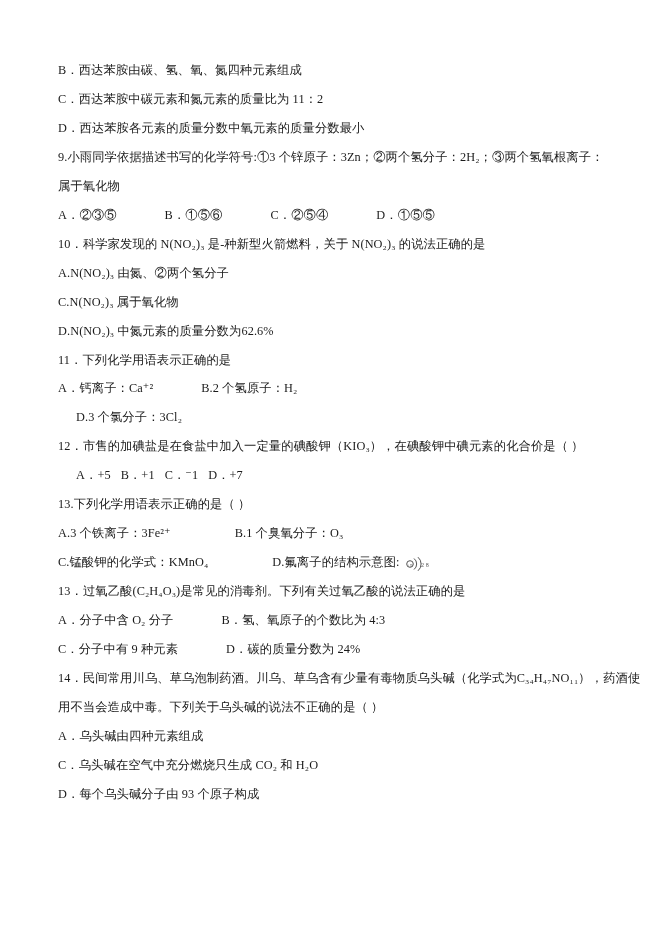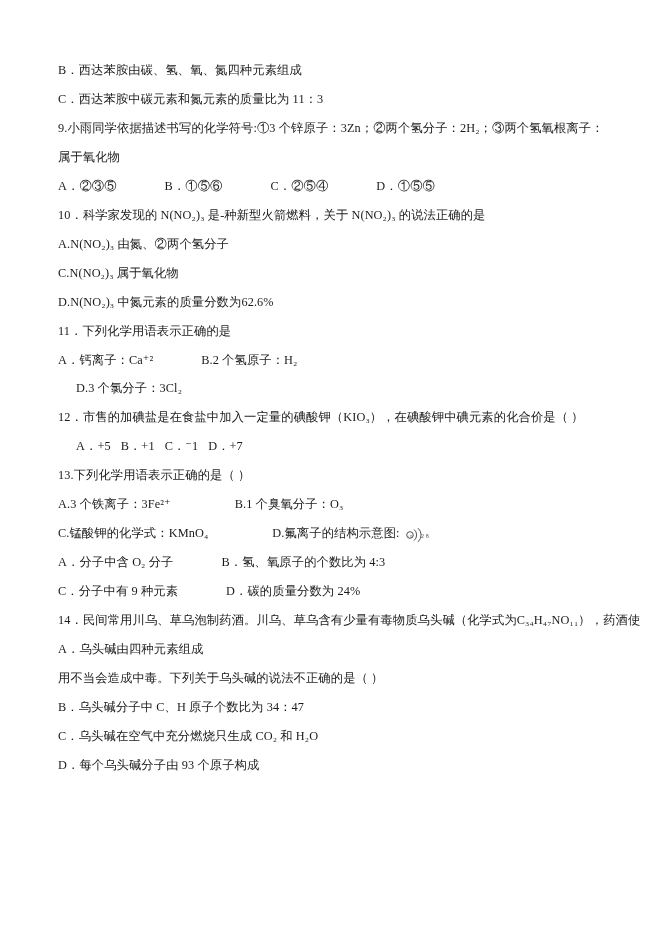--- a/index.html
+++ b/index.html
@@ -47,22 +47,23 @@
   .gap-4 { display:inline-block; width: 18px; }
   .gap-5 { display:inline-block; width: 10px; }
 </style>
 </head>
 <body>
 
 <div class="page">
 
   <p class="line">B．西达苯胺由碳、氢、氧、氮四种元素组成</p>
 
-  <p class="line">C．西达苯胺中碳元素和氮元素的质量比为 11：3</p>
+  <p class="line">C．西达苯胺中碳元素和氮元素的质量比为 11：2</p>
 
+  <p class="line">D．西达苯胺各元素的质量分数中氧元素的质量分数最小</p>
 
   <p class="line">9.小雨同学依据描述书写的化学符号:①3 个锌原子：3Zn；②两个氢分子：2H₂；③两个氢氧根离子：</p>
 
 
   <p class="line">属于氧化物</p>
 
   <p class="line opts">
     <span>A．②③⑤</span>
     <span class="gap-2"></span>
     <span>B．①⑤⑥</span>
@@ -123,38 +124,38 @@
         <svg width="34" height="16" viewBox="0 0 34 16">
           <circle cx="10" cy="8" r="3.3" fill="none" stroke="#555" stroke-width="1"></circle>
           <text x="7" y="11" font-size="5" fill="#555">+9</text>
           <path d="M14 2.5 a7 7 0 0 1 0 11" fill="none" stroke="#555" stroke-width="1"></path>
           <path d="M18 1.2 a9 9 0 0 1 0 13.6" fill="none" stroke="#555" stroke-width="1"></path>
           <text x="21" y="11" font-size="6" fill="#555">2 8</text>
         </svg>
       </span>
   </p>
 
+  <p class="line">13．过氧乙酸(C₂H₄O₃)是常见的消毒剂。下列有关过氧乙酸的说法正确的是</p>
 
   <p class="line opts">
     <span>A．分子中含 O₂ 分子</span>
     <span class="gap-2"></span>
     <span>B．氢、氧原子的个数比为 4:3</span>
   </p>
 
   <p class="line opts">
     <span>C．分子中有 9 种元素</span>
     <span class="gap-2"></span>
     <span>D．碳的质量分数为 24%</span>
   </p>
 
   <p class="line">14．民间常用川乌、草乌泡制药酒。川乌、草乌含有少量有毒物质乌头碱（化学式为C₃₄H₄₇NO₁₁），药酒使</p>
 
+  <p class="line">用不当会造成中毒。下列关于乌头碱的说法不正确的是（        ）</p>
+
   <p class="line">A．乌头碱由四种元素组成</p>
 
-  <p class="line">用不当会造成中毒。下列关于乌头碱的说法不正确的是（        ）</p>
-
-  <p class="line">B．乌头碱分子中 C、H 原子个数比为 34：47</p>
 
   <p class="line">C．乌头碱在空气中充分燃烧只生成 CO₂ 和 H₂O</p>
 
   <p class="line">D．每个乌头碱分子由 93 个原子构成</p>
 
 </div>
 
 </body></html>

